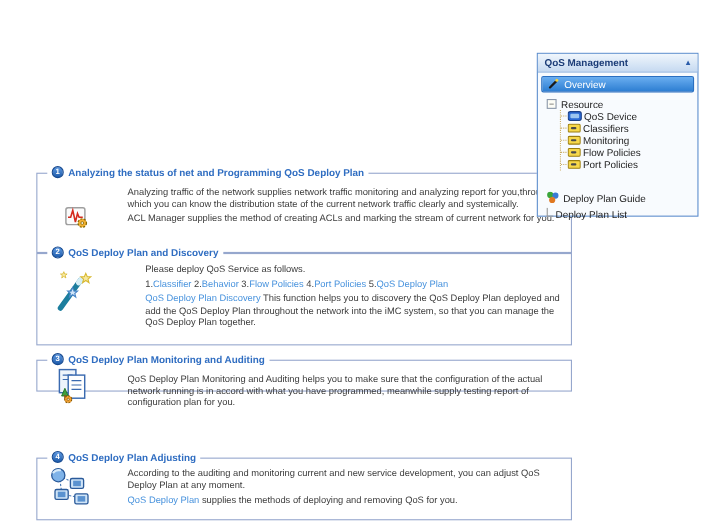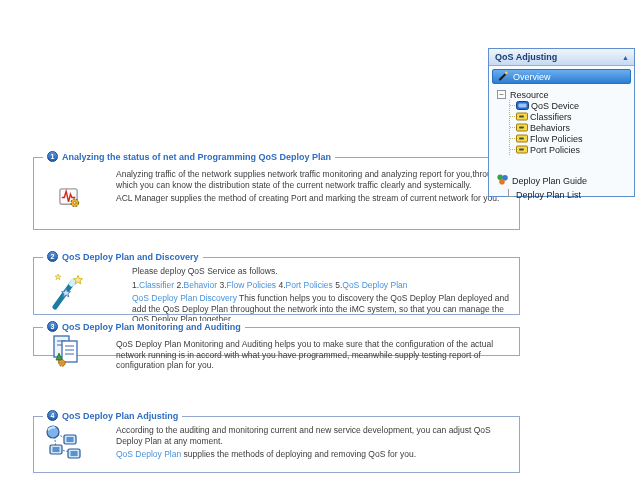--- a/index.html
+++ b/index.html
@@ -41,21 +41,21 @@
   .minus-box { display:inline-flex; align-items:center; justify-content:center;
     width:9px; height:9px; border:1px solid #8a97ab; background:#fdfdf6;
     font-size:8px; line-height:1; color:#444; }
   .tree-kids { margin-left:12px; border-left:1px dotted #cbb066; padding-left:0; }
   .kid-row { display:flex; align-items:center; height:11px; cursor:pointer; }
   .kid-row::before { content:""; width:5px; border-top:1px dotted #cbb066;
     margin-right:1px; }
   .kid-row .ki { margin-right:2px; display:inline-flex; }
   .row-guide { display:flex; align-items:center; gap:4px; height:13px;
     margin-top:19px; cursor:pointer; }
-  .row-list { display:flex; align-items:flex-end; height:13px; margin-left:11px;
+  .row-list { display:flex; align-items:flex-end; height:13px; margin-left:0;
     cursor:pointer; }
   .l-conn { display:inline-block; width:6px; height:8px;
     border-left:1px solid #9a9a9a; border-bottom:1px solid #9a9a9a;
     margin:0 2px 3px 0; }
 </style>
 </head>
 <body>
 
 <div class="stage">
 
@@ -67,25 +67,25 @@
     <div class="sec-icon" style="left:24px; top:28px;">
       <svg width="23" height="23" viewBox="0 0 24 24">
         <rect x="2" y="3" width="18" height="16" rx="2" fill="#fbfbfb" stroke="#9f9f9f" stroke-width="1.4"></rect>
         <polyline points="4,12 6.5,12 8.5,5.5 11,16.5 13,8.5 14.5,12 18,12" fill="none" stroke="#d42a1e" stroke-width="1.5"></polyline>
         <circle cx="17.5" cy="17.5" r="4" fill="#f2b132" stroke="#8a6a00" stroke-width="1.2" stroke-dasharray="2 1.3"></circle>
         <circle cx="17.5" cy="17.5" r="1.3" fill="#fff" stroke="#8a6a00" stroke-width="0.8"></circle>
       </svg>
     </div>
     <div class="sec-body" style="top:11px;">
       <p><span>Analyzing traffic of the network supplies network traffic monitoring and analyzing report for you,through which you can know the distribution state of the current network traffic clearly and systemically.</span></p>
-      <p><span>ACL Manager supplies the method of creating Port and marking the stream of current network for you.</span></p>
-    </div>
-  </div>
-
-  <div class="section" style="top:257px; height:58px;text-decoration:underline;">
+      <p><span>ACL Manager supplies the method of creating ACLs and marking the stream of current network for you.</span></p>
+    </div>
+  </div>
+
+  <div class="section" style="top:230px; height:84px;text-decoration:underline;">
     <div class="legend">
       <span class="num-badge">2</span>
       <span class="legend-title">QoS Deploy Plan and Discovery</span>
     </div>
     <div class="sec-icon" style="left:14px; top:12px;">
       <svg width="36" height="44" viewBox="0 0 36 44">
         <line x1="7" y1="37" x2="25" y2="12" stroke="#1c7e9e" stroke-width="5" stroke-linecap="round"></line>
         <line x1="23.6" y1="14" x2="25.5" y2="11.3" stroke="#d6eef6" stroke-width="5" stroke-linecap="round"></line>
         <path d="M0,-5 L1.5,-1.5 5,-1.5 2.2,0.9 3.2,4.5 0,2.2 -3.2,4.5 -2.2,0.9 -5,-1.5 -1.5,-1.5 Z" transform="translate(10,7) scale(0.6)" fill="#f7e9a0" stroke="#d8b830" stroke-width="1.2"></path>
         <path d="M0,-5 L1.5,-1.5 5,-1.5 2.2,0.9 3.2,4.5 0,2.2 -3.2,4.5 -2.2,0.9 -5,-1.5 -1.5,-1.5 Z" transform="translate(30,10) scale(0.9)" fill="#f7e9a0" stroke="#d8b830" stroke-width="1.1"></path>
@@ -147,21 +147,21 @@
       </svg>
     </div>
     <div class="sec-body" style="top:8px;">
       <p><span>According to the auditing and monitoring current and new service development, you can adjust QoS Deploy Plan at any moment.</span></p>
       <p><span class="link">QoS Deploy Plan</span><span> supplies the methods of deploying and removing QoS for you.</span></p>
     </div>
   </div>
 
   <div class="panel">
     <div class="panel-header">
-      <span class="panel-title">QoS Adjusting</span>
+      <span class="panel-title">QoS Management</span>
       <span class="collapse">▲</span>
     </div>
     <div class="panel-body">
       <div class="row-overview">
         <span>
           <svg width="10" height="10" viewBox="0 0 10 10">
             <line x1="2" y1="8.5" x2="7.5" y2="3" stroke="#1a1a1a" stroke-width="2" stroke-linecap="round"></line>
             <circle cx="8.2" cy="2" r="1.4" fill="#f2d040"></circle>
           </svg>
         </span>
@@ -191,21 +191,21 @@
             </span>
             <span>Classifiers</span>
           </div>
           <div class="kid-row">
             <span class="ki">
               <svg width="12" height="9" viewBox="0 0 12 9">
                 <rect x="0.5" y="1" width="11" height="7" rx="1" fill="#f7d84a" stroke="#9a7d10"></rect>
                 <rect x="3" y="3.5" width="5" height="2" rx="1" fill="#4a4a4a"></rect>
               </svg>
             </span>
-            <span>Behaviors</span>
+            <span>Monitoring</span>
           </div>
           <div class="kid-row">
             <span class="ki">
               <svg width="12" height="9" viewBox="0 0 12 9">
                 <rect x="0.5" y="1" width="11" height="7" rx="1" fill="#f7d84a" stroke="#9a7d10"></rect>
                 <rect x="3" y="3.5" width="5" height="2" rx="1" fill="#4a4a4a"></rect>
               </svg>
             </span>
             <span>Flow Policies</span>
           </div>

